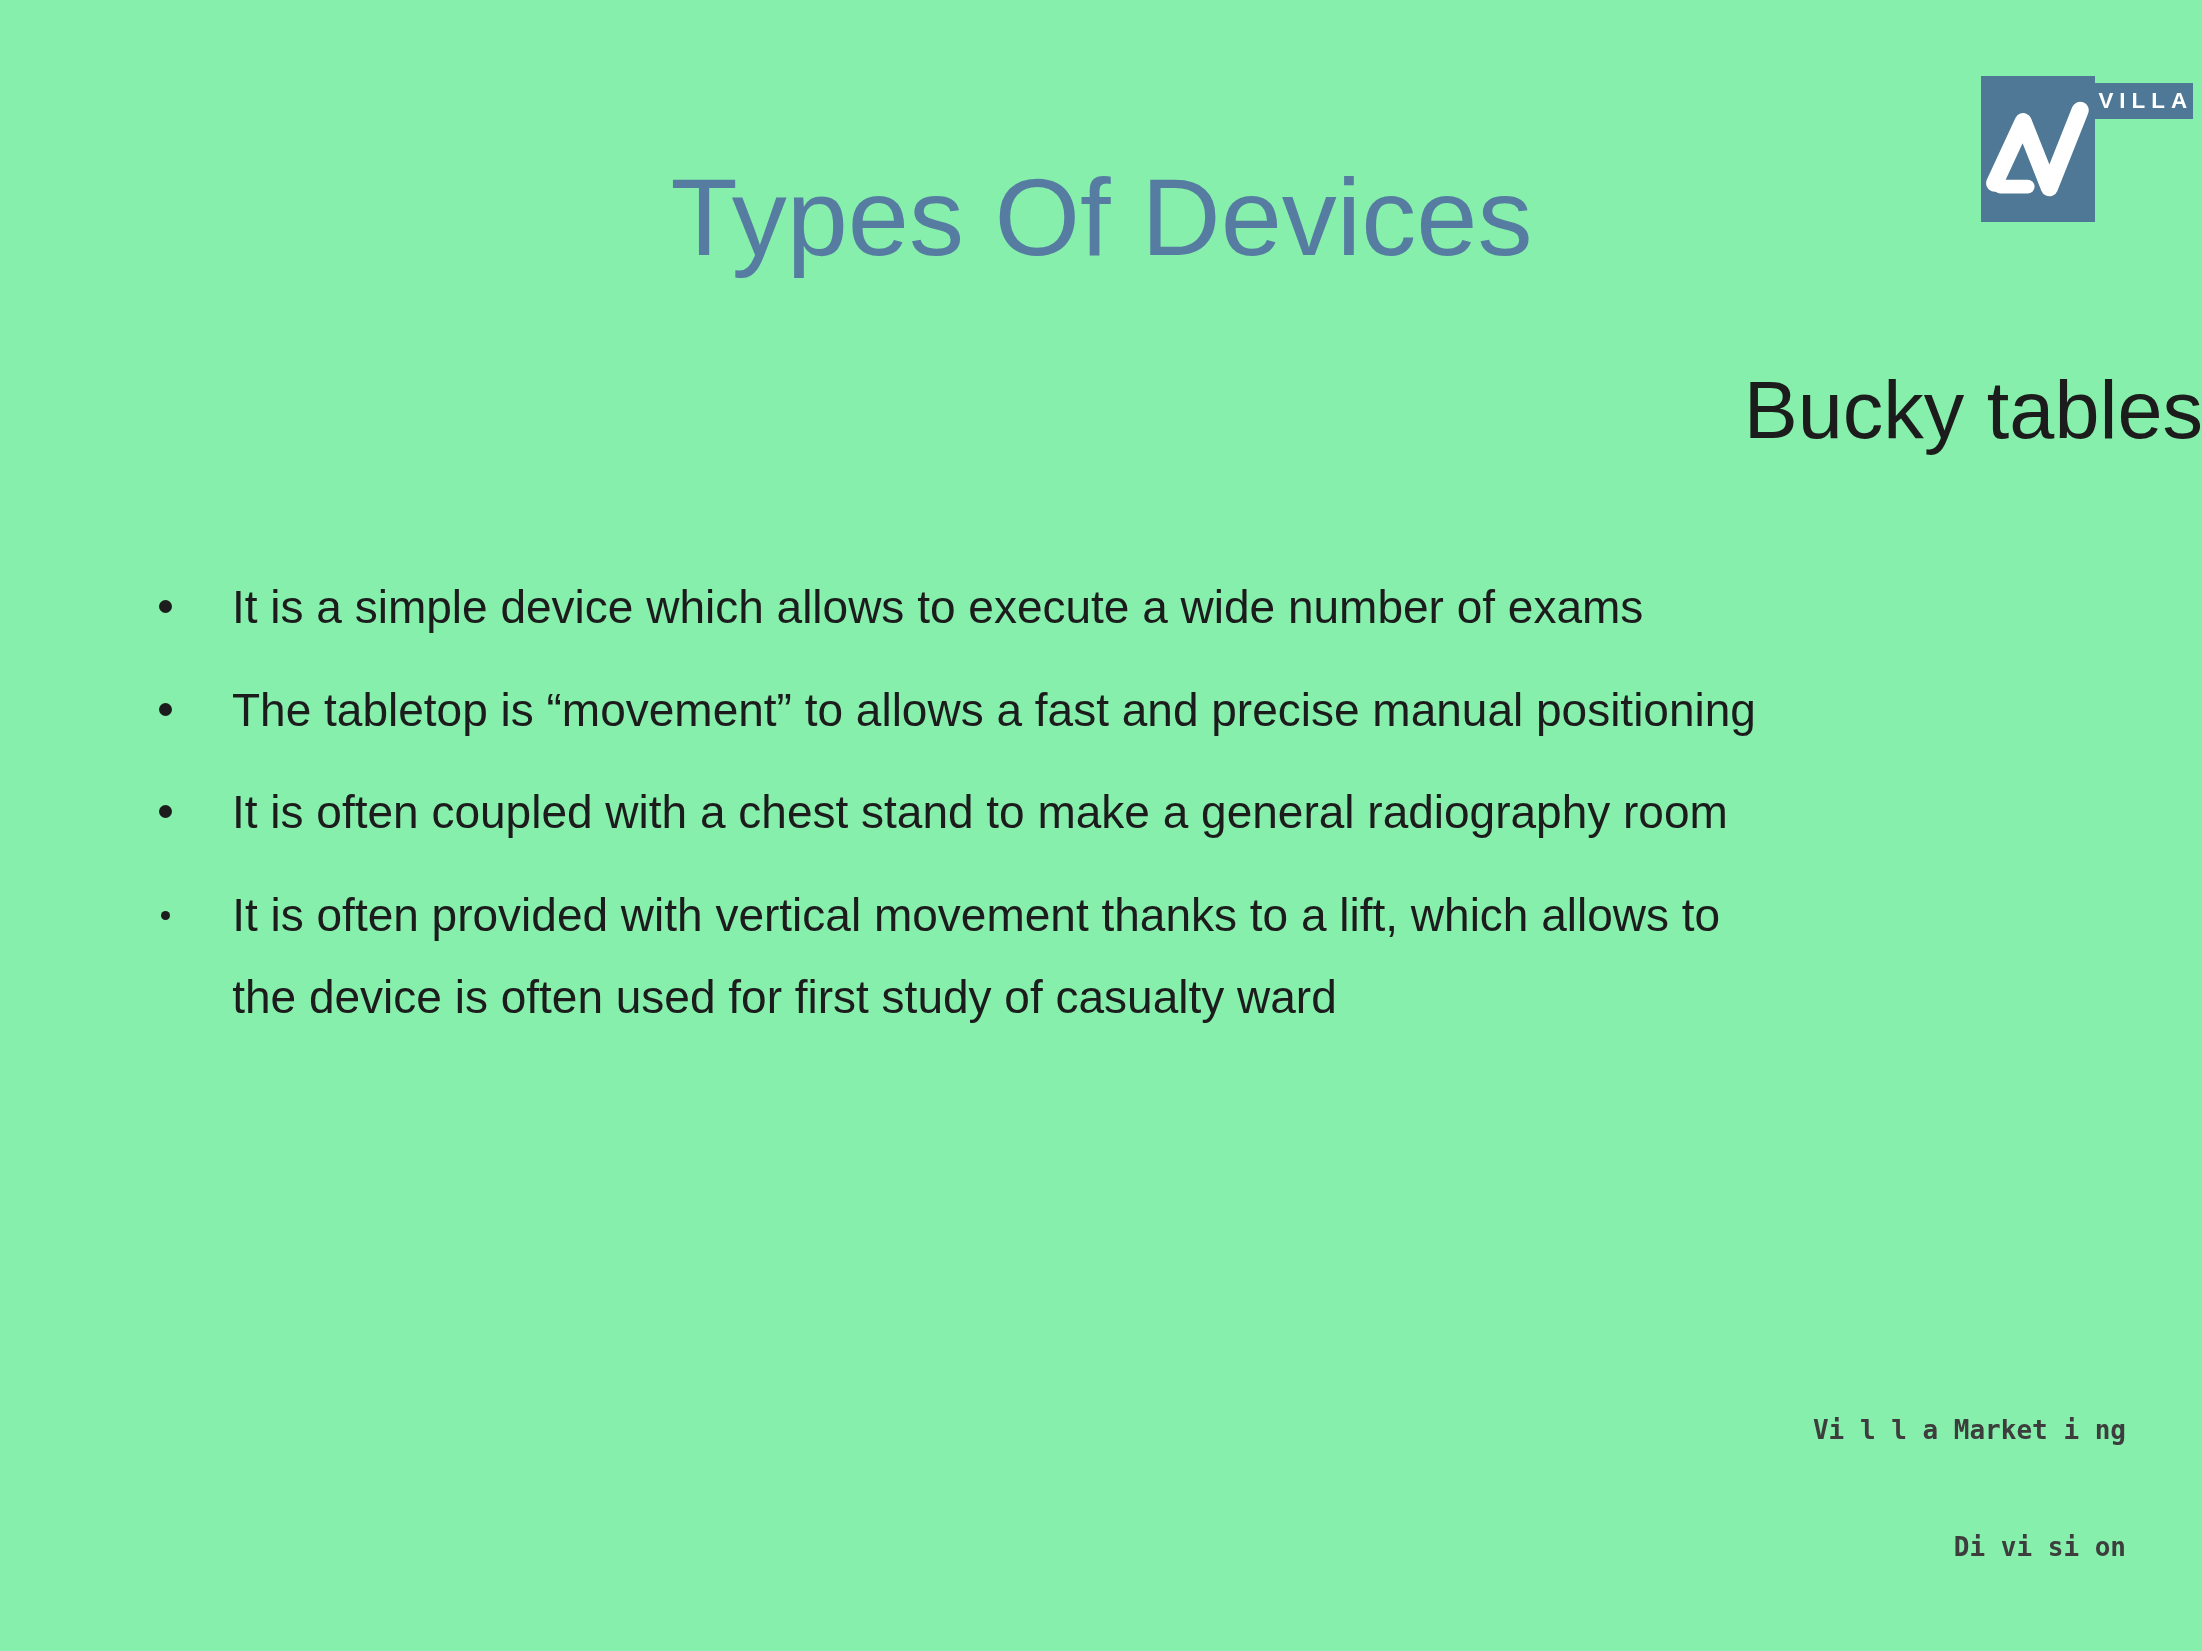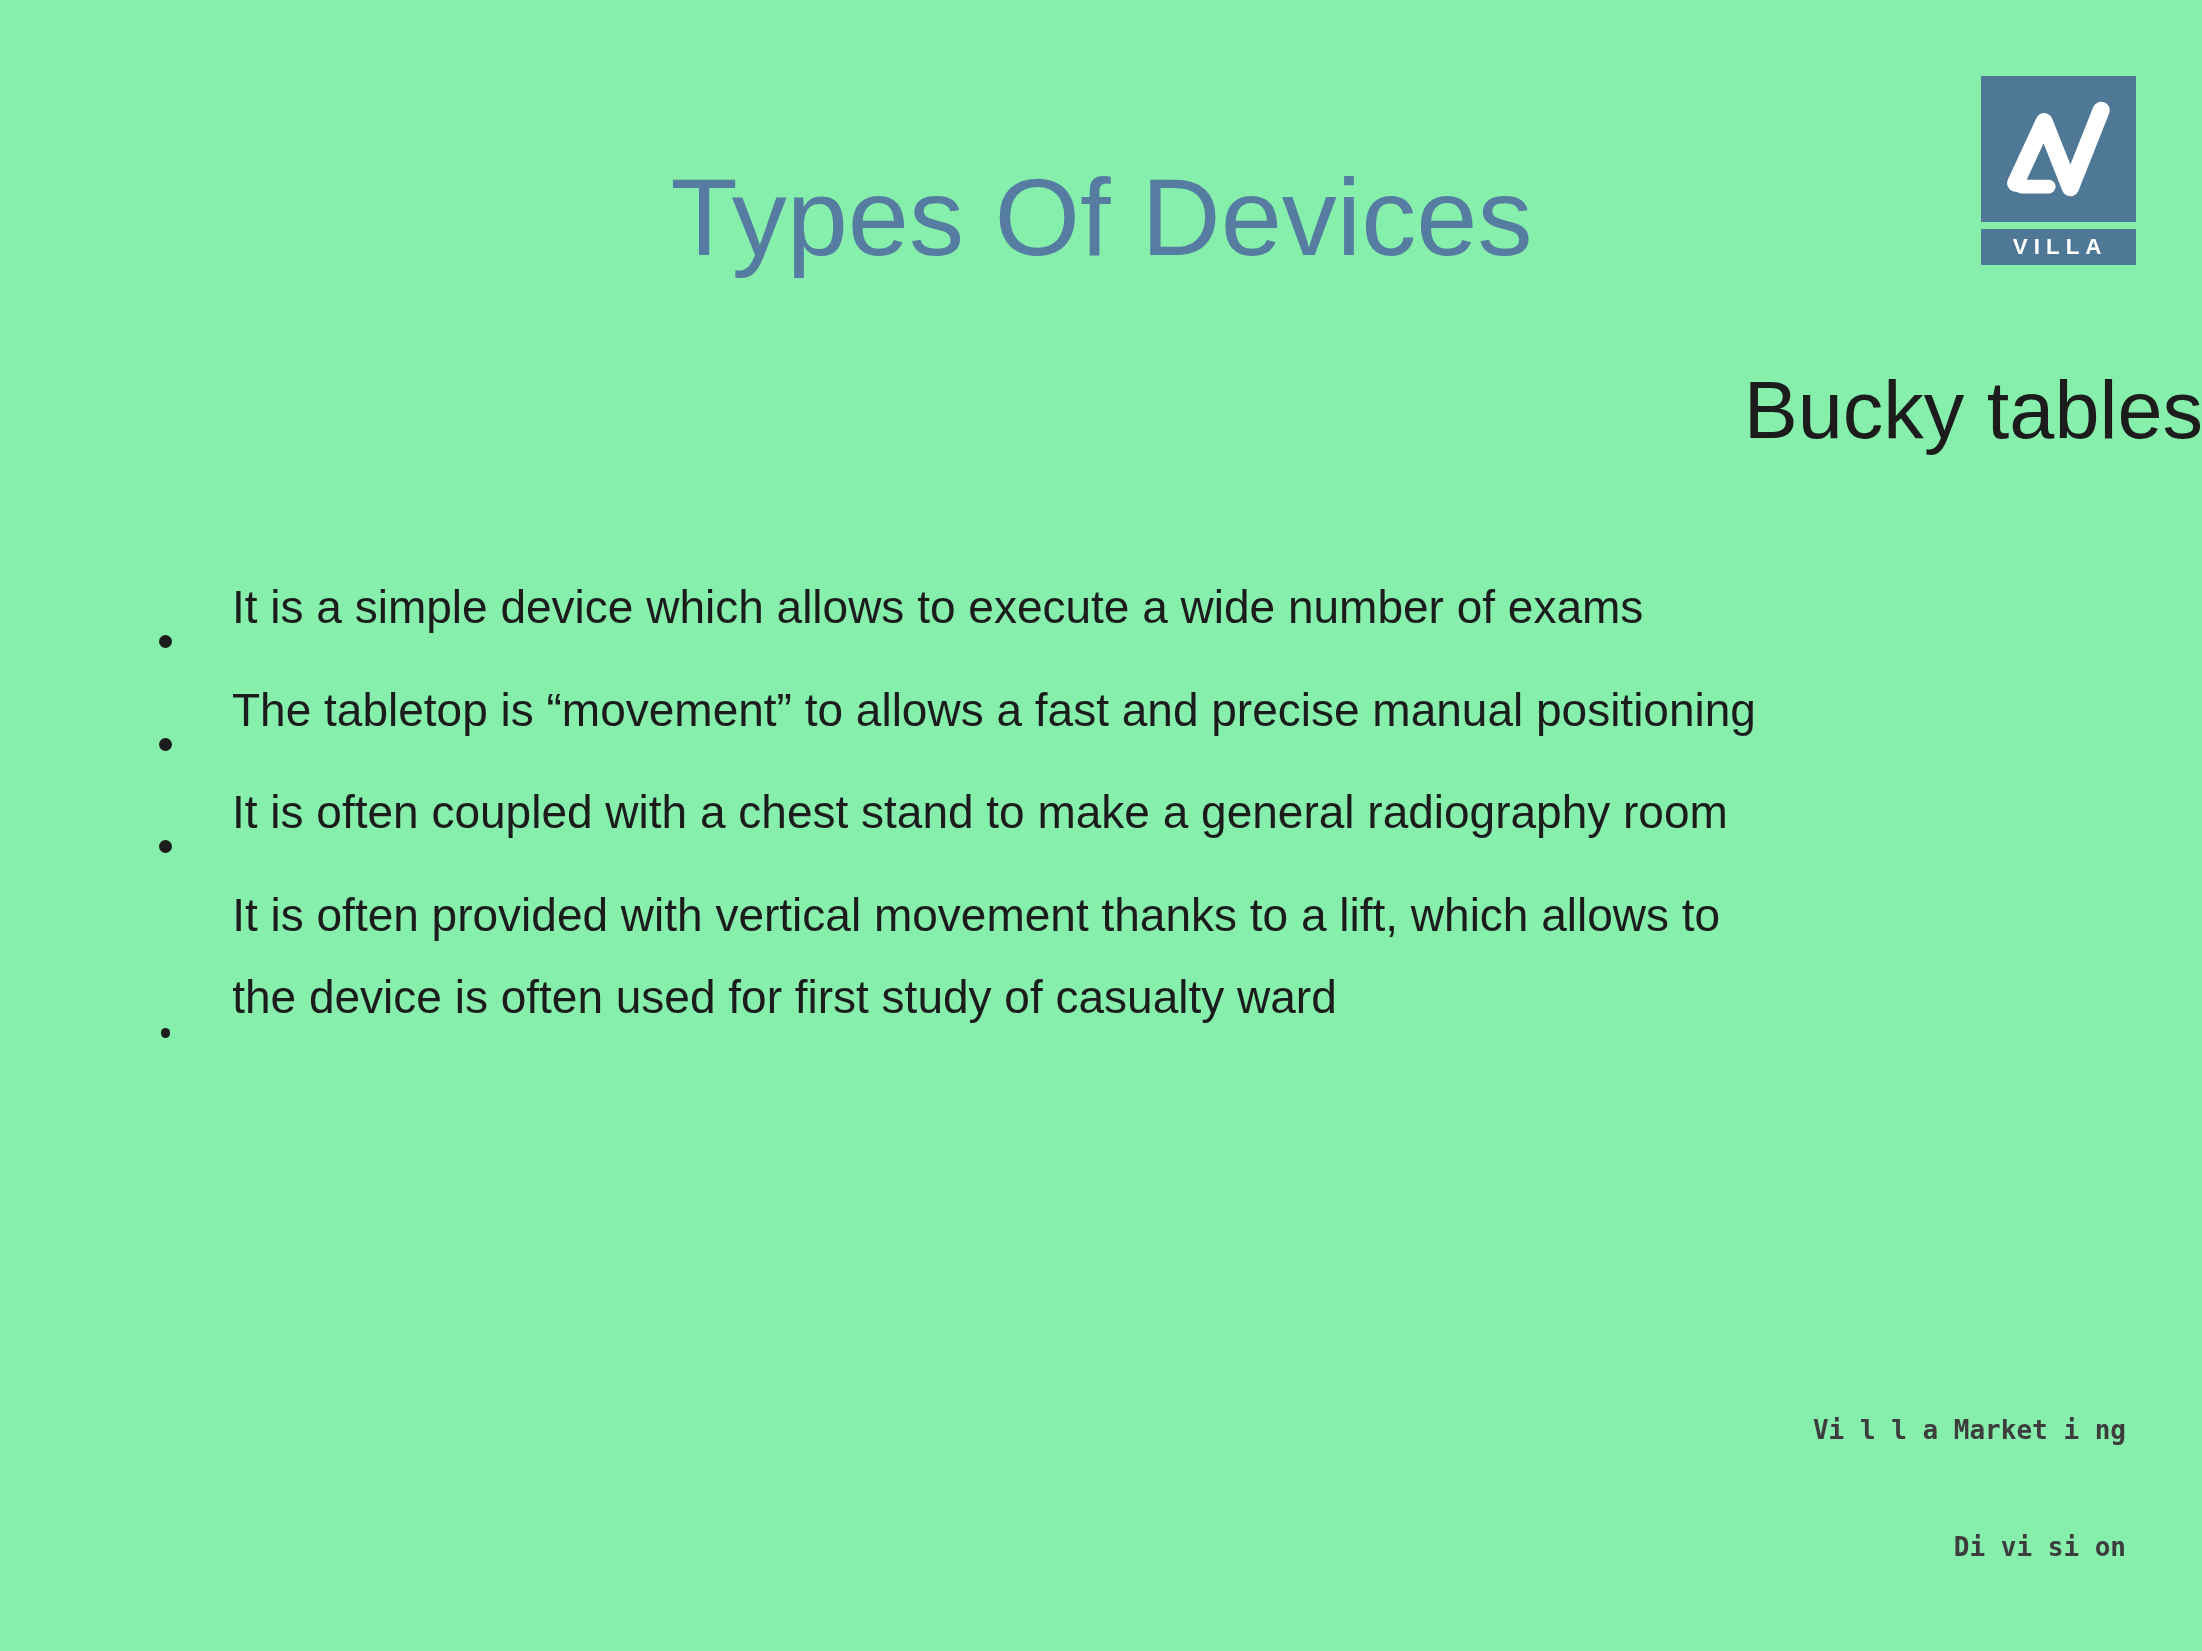--- a/index.html
+++ b/index.html
@@ -21,23 +21,23 @@
     line-height: 1.25;
     color: #567ca2;
     white-space: nowrap;
   }
 
   .logo {
     position: absolute;
     left: 1981px;
     top: 76px;
     width: 155px;
-    height: 189px;
+    height: 158px;
     display: flex;
-    flex-direction: column;
+    flex-direction: row;
   }
   .logo-square {
     width: 155px;
     height: 146px;
     background: #4f7896;
     display: flex;
     align-items: center;
     justify-content: center;
   }
   .logo-square svg { width: 114px; height: 114px; display: block; }
@@ -70,21 +70,21 @@
 
   .bullets {
     position: absolute;
     left: 159px;
     top: 566px;
     width: 1910px;
     color: #1c1c1c;
   }
   .bullet {
     display: flex;
-    align-items: flex-end;
+    align-items: flex-start;
     margin-bottom: 20.6px;
   }
   .dot {
     flex: 0 0 auto;
     width: 13px;
     height: 13px;
     border-radius: 50%;
     background: #1c1c1c;
     margin-top: 34px;
     margin-right: 60px;

